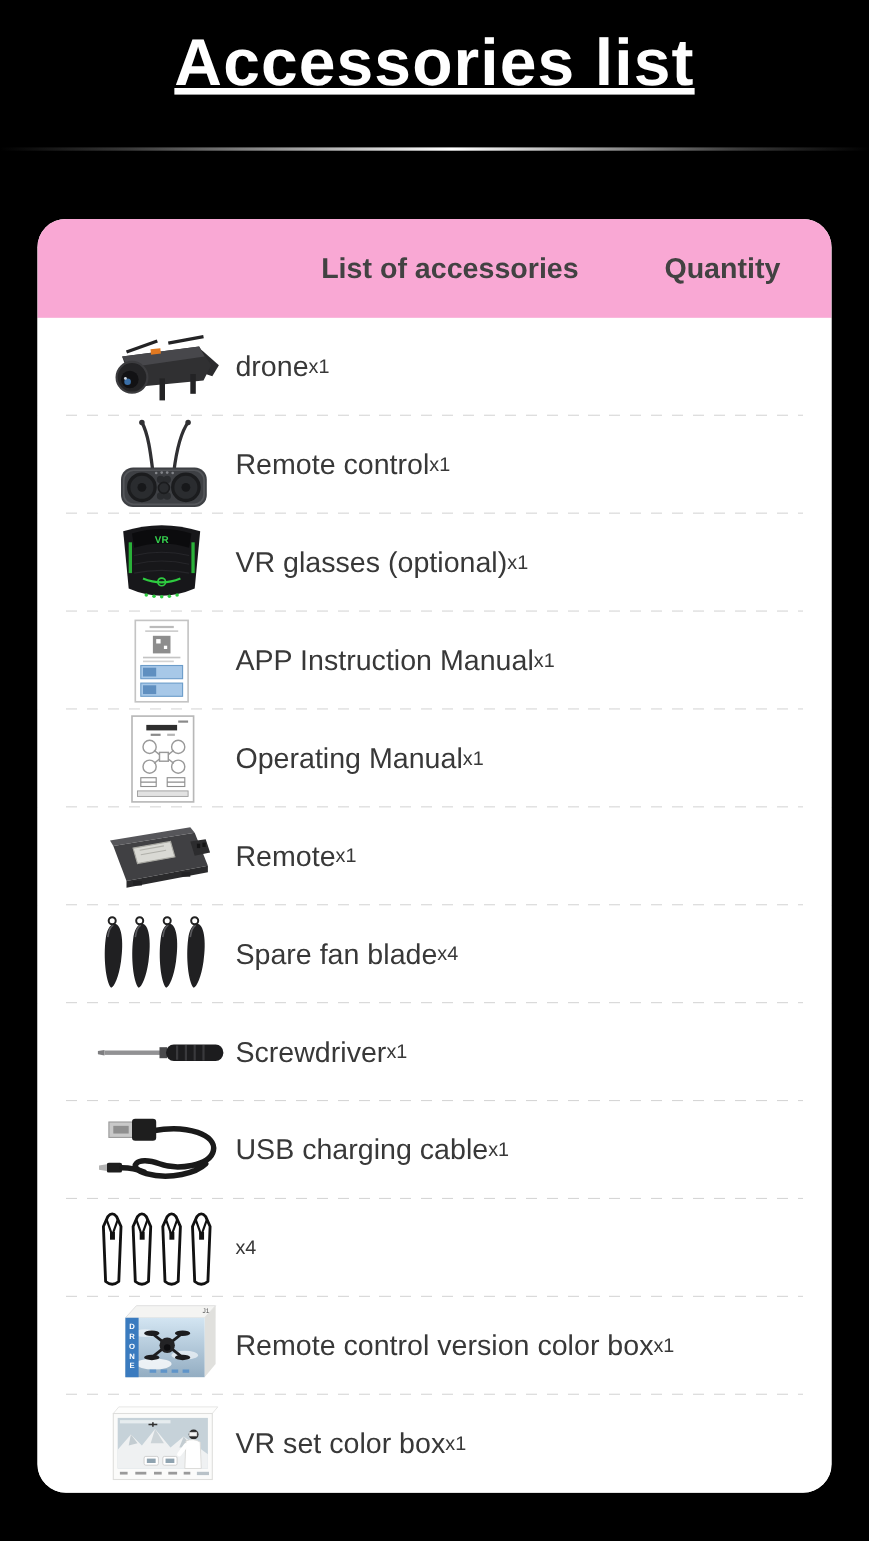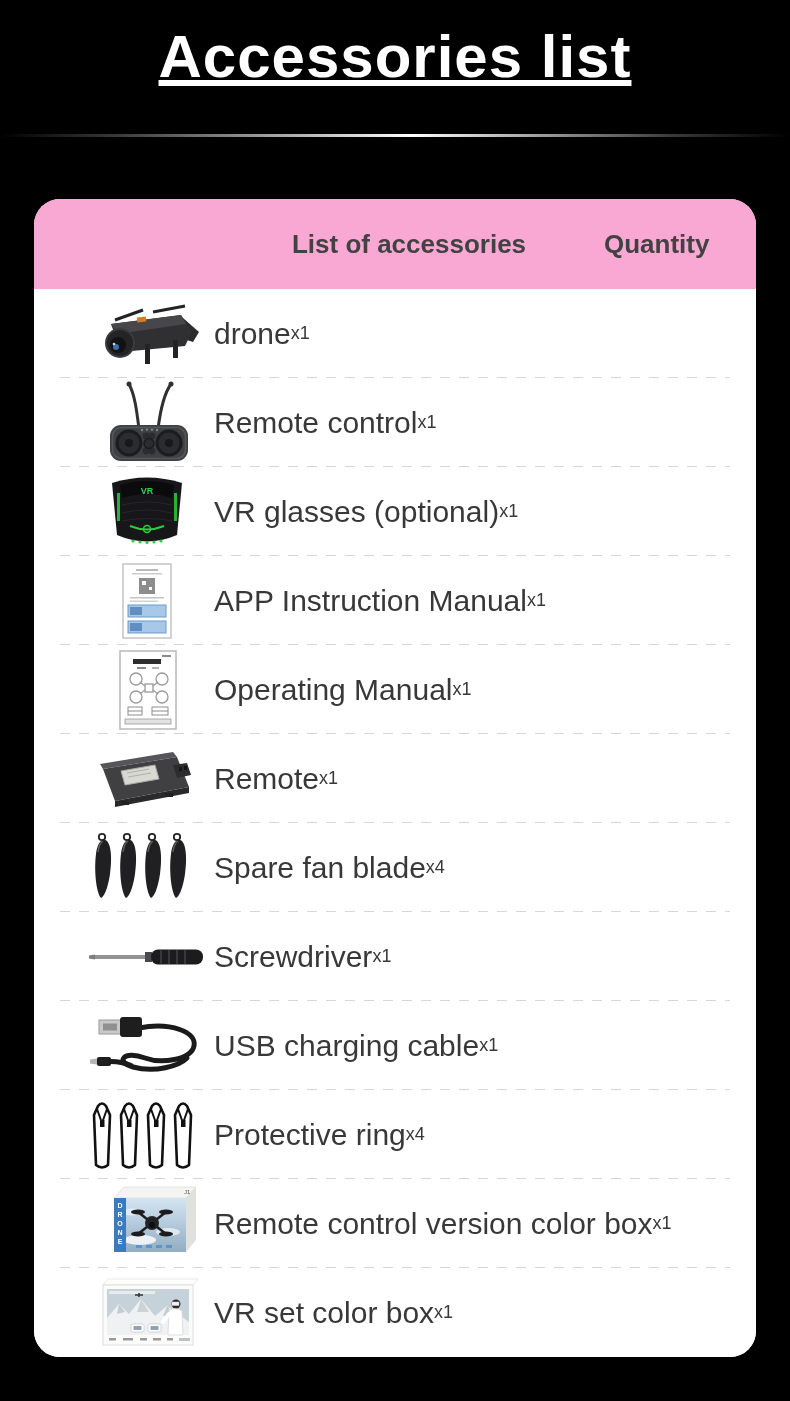--- a/index.html
+++ b/index.html
@@ -33,21 +33,21 @@
     height:89px;display:flex;align-items:center;position:relative;background:#fff;
   }
   .row:not(:last-child)::after{
     content:"";position:absolute;left:26px;right:26px;bottom:-1px;height:2px;
     background:repeating-linear-gradient(90deg,#d6d6d6 0 10px,transparent 10px 19px);
   }
   .cell-img{
     width:134px;flex:0 0 134px;margin-left:46px;
     display:flex;align-items:center;justify-content:center;
   }
-  .cell-name{font-size:30px;color:#383838;white-space:nowrap;}
+  .cell-name{font-size:26px;color:#383838;white-space:nowrap;}
   .cell-qty{font-size:18px;color:#383838;}
   svg{display:block;}
 </style>
 </head>
 <body>
 
 <div class="page-title">Accessories list</div>
 <div class="divider"></div>
 
 <div class="acc-table">
@@ -258,21 +258,20 @@
         <g id="pr">
           <path d="M3,20 L7,11 Q11,6 15,11 L19,20 L17,70 Q11,75 5,70 Z" fill="#ffffff" stroke="#111111" stroke-width="2.6" stroke-linejoin="round"></path>
           <path d="M6,14 L11,28 L16,14" fill="none" stroke="#111111" stroke-width="2"></path>
           <rect x="9" y="25" width="4.5" height="7" fill="#111111"></rect>
         </g>
         <use href="#pr" x="27"></use>
         <use href="#pr" x="54"></use>
         <use href="#pr" x="81"></use>
       </svg>
     </div>
-    <div class="cell-name">Protective ring</div>
     <div class="cell-qty">x4</div>
   </div>
 
   <div class="row">
     <div class="cell-img">
       <svg width="118" height="84" viewBox="0 0 118 84">
         <defs>
           <linearGradient id="sky1" x1="0" y1="0" x2="0" y2="1">
             <stop offset="0" stop-color="#d3e5f2"></stop>
               <stop offset="1" stop-color="#93adc2"></stop>

